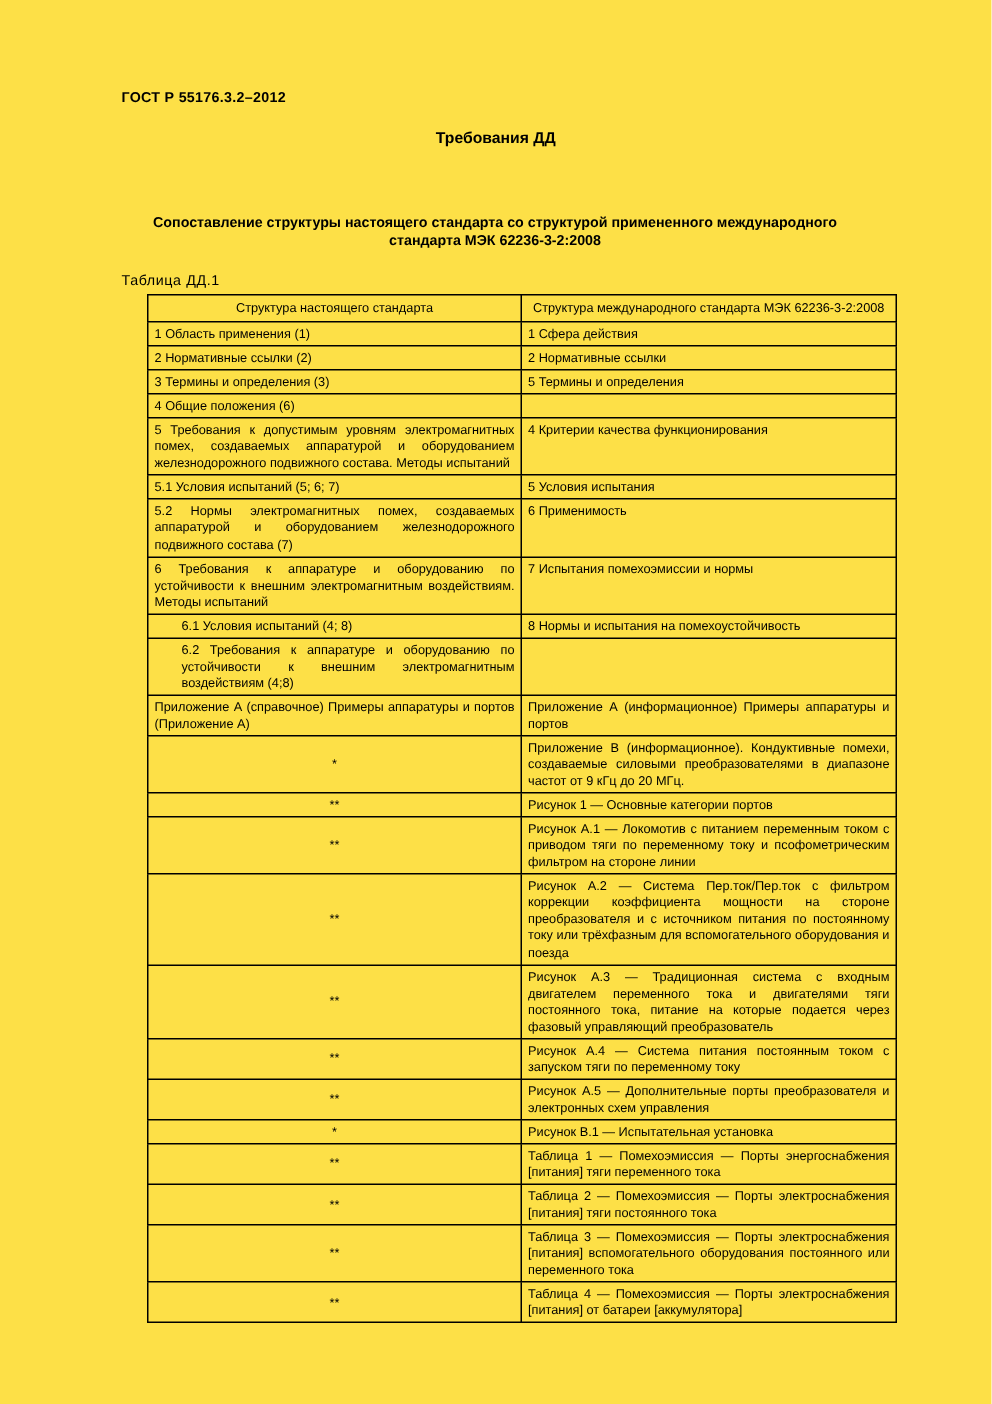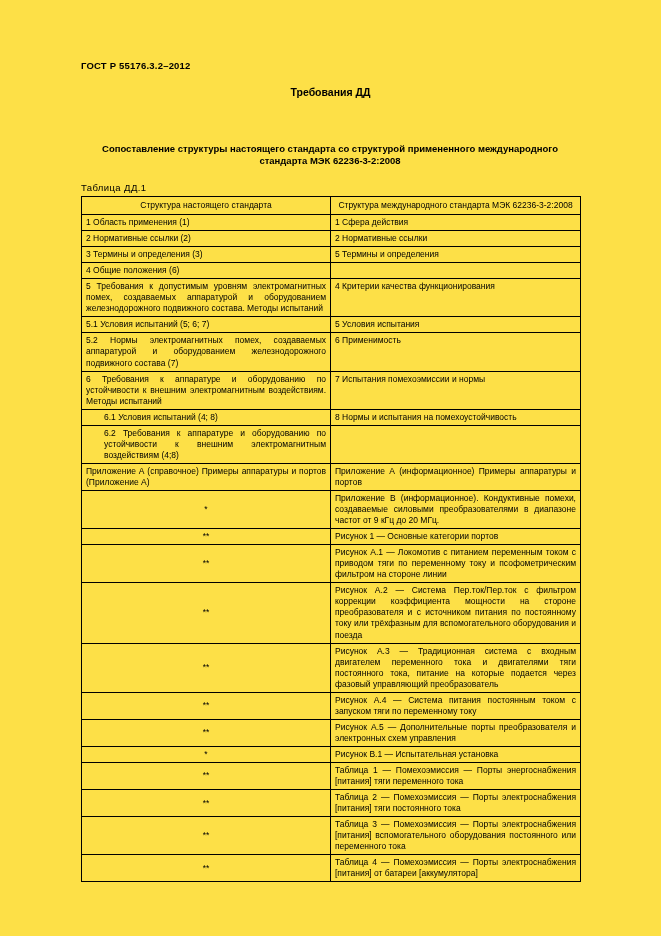--- a/index.html
+++ b/index.html
@@ -58,21 +58,21 @@
   .table-caption {
     position: absolute;
     top: 182px;
     left: 81px;
     font-size: 9.5px;
     letter-spacing: 0.4px;
   }
   table.cmp {
     position: absolute;
     top: 196px;
-    left: 81px;
+    left: 98px;
     width: 499px;
     border-collapse: collapse;
     table-layout: fixed;
     padding-left: 14px;
   }
   table.cmp th,
   table.cmp td {
     border: 1px solid #000;
     font-size: 8.5px;
     line-height: 1.3;

